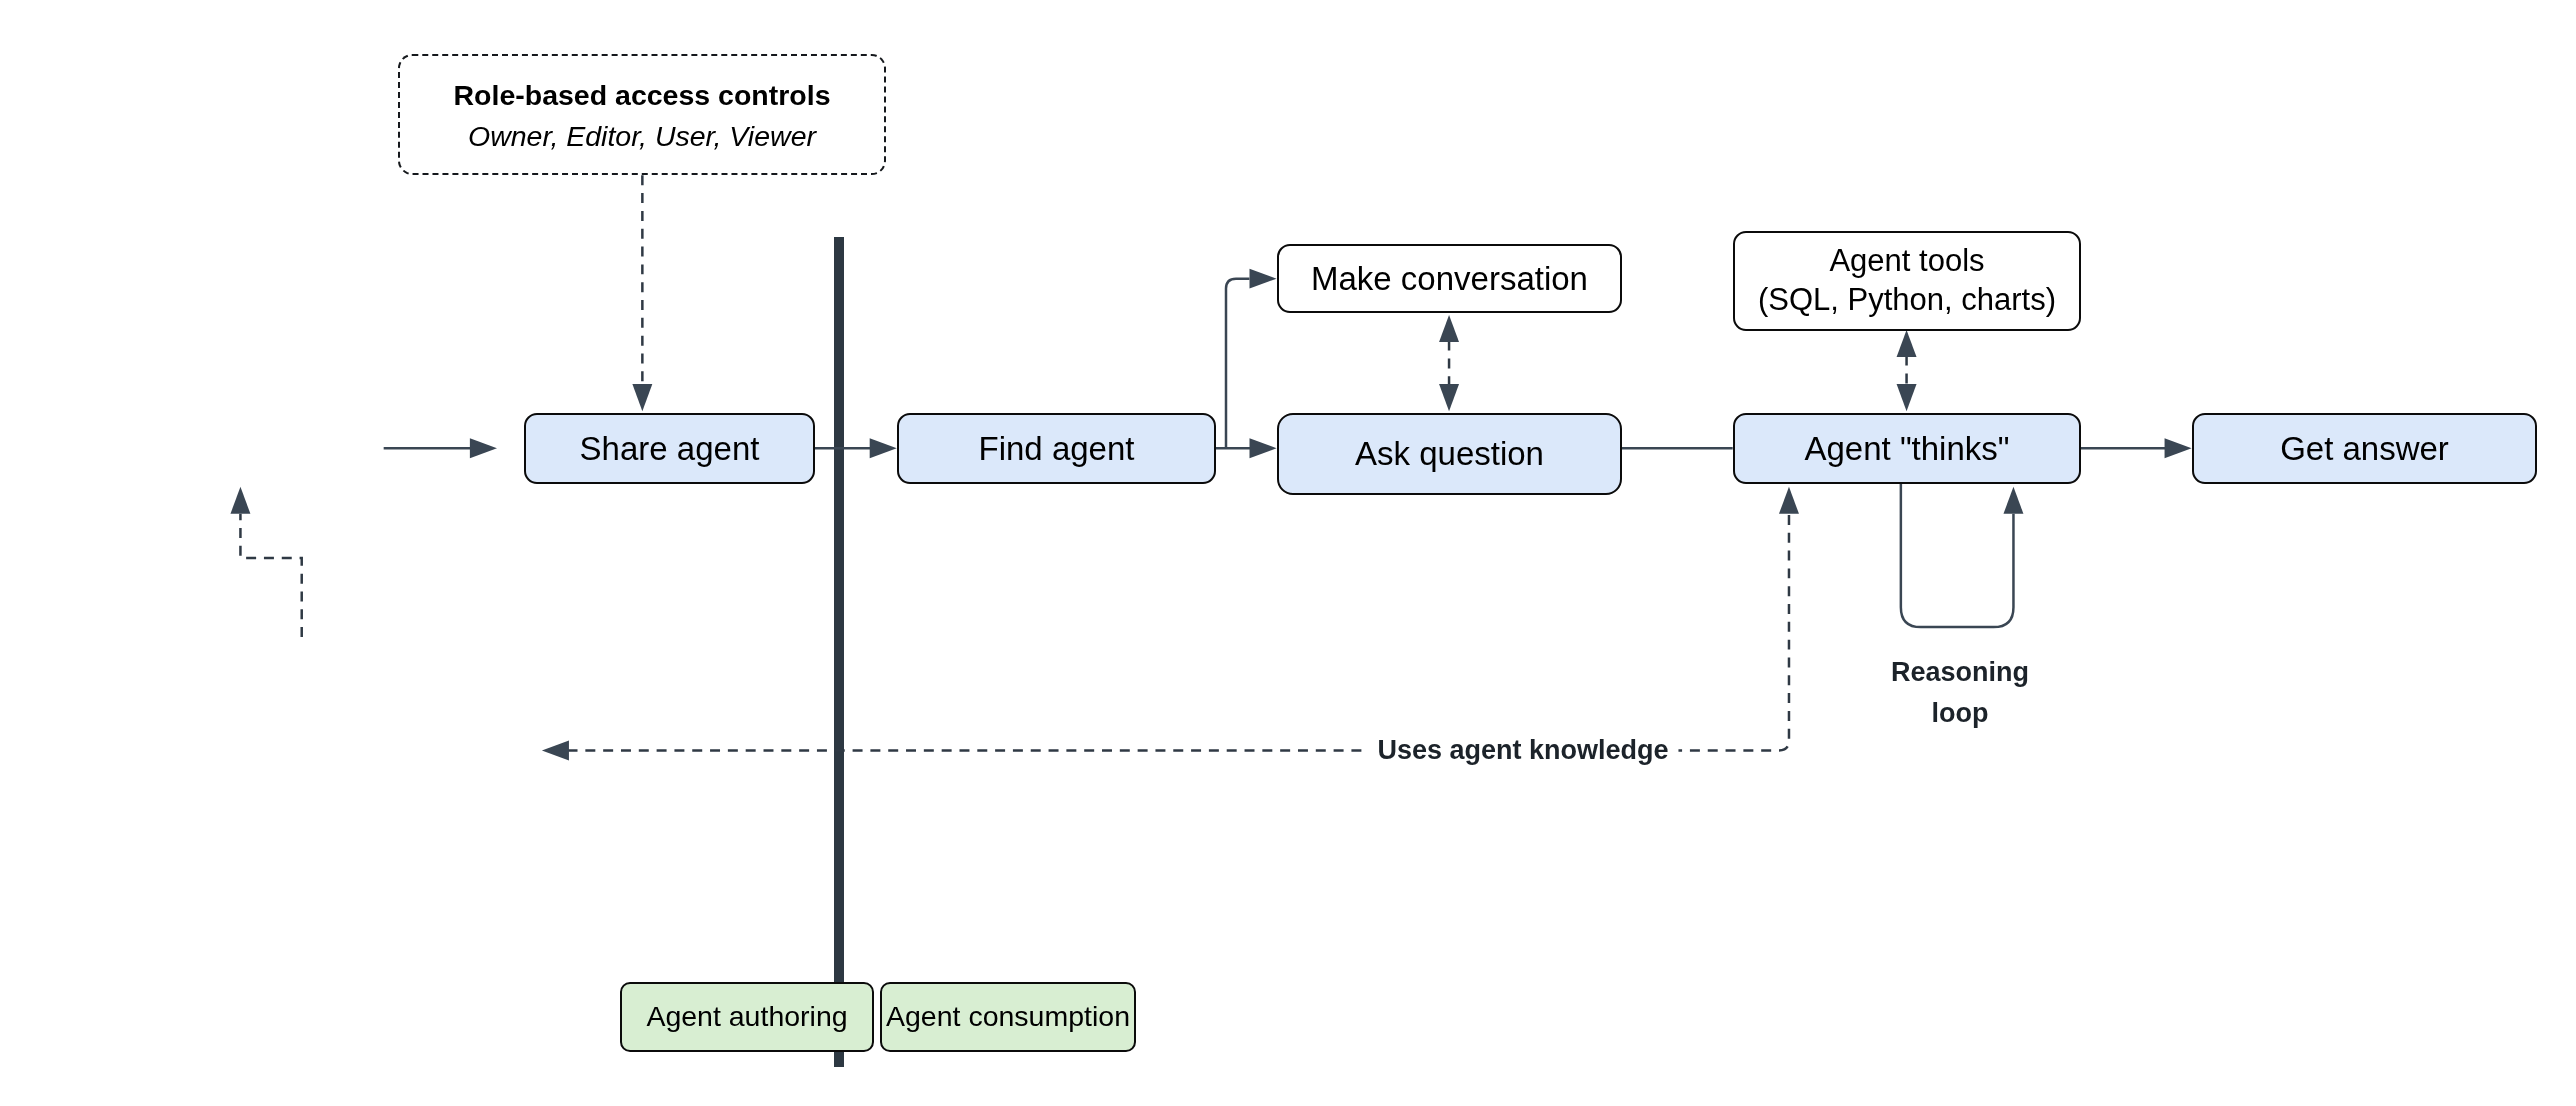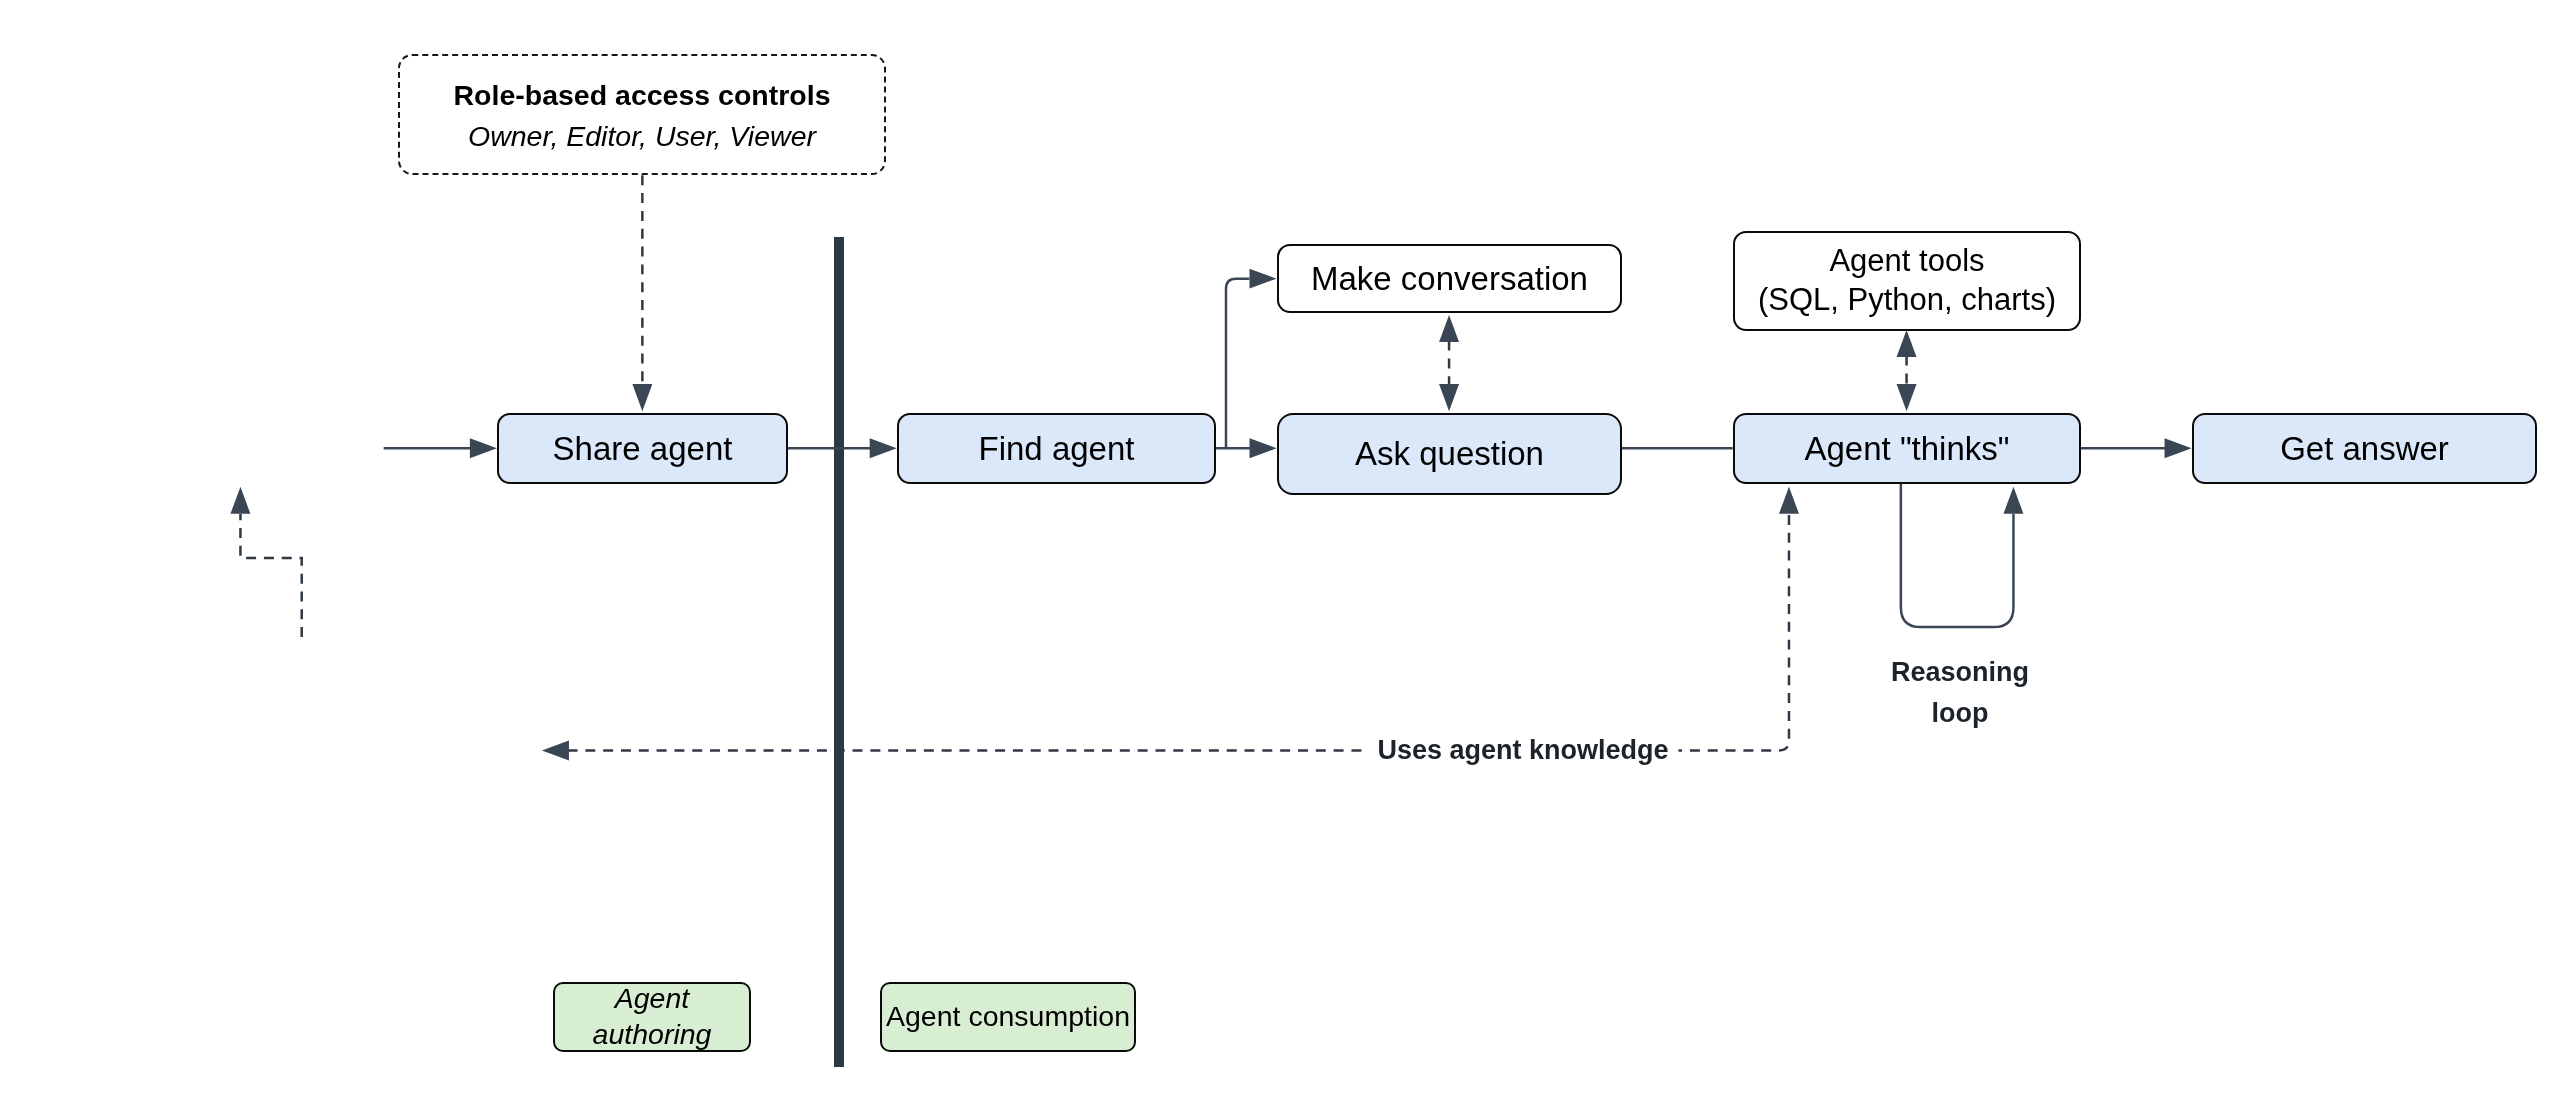--- a/index.html
+++ b/index.html
@@ -75,21 +75,21 @@
     </g>
   </svg>
 
   <div class="note" id="role-note" style="left:398px;top:54px;width:488px;height:121px;">
     <div class="title">Role-based access controls</div>
     <div class="subtitle">Owner, Editor, User, Viewer</div>
   </div>
 
 
 
-  <div class="node" style="left:497px;top:413px;width:291px;height:71px;">
+  <div class="node" style="left:524px;top:413px;width:291px;height:71px;">
     <span>Share agent</span>
   </div>
 
   <div class="node" style="left:897px;top:413px;width:319px;height:71px;justify-content:center;">
     <span>Find agent</span>
   </div>
 
   <div class="node white" style="left:1277px;top:244px;width:345px;height:69px;">
     <span>Make conversation</span>
   </div>
@@ -104,21 +104,21 @@
   </div>
 
   <div class="node" style="left:1733px;top:413px;width:348px;height:71px;">
     <span>Agent "thinks"</span>
   </div>
 
   <div class="node" style="left:2192px;top:413px;width:345px;height:71px;">
     <span>Get answer</span>
   </div>
 
-  <div class="node green" style="left:553px;top:982px;width:198px;height:70px;font-style:italic;">
+  <div class="node green" style="left:620px;top:982px;width:254px;height:70px;">
     <span>Agent authoring</span>
   </div>
 
   <div class="node green" style="left:880px;top:982px;width:256px;height:70px;">
     <span>Agent consumption</span>
   </div>
 
   <div class="edge-label" style="left:1523px;top:751px;">Uses agent knowledge</div>
 
   <div class="loop-label" style="left:1960px;top:652px;">

